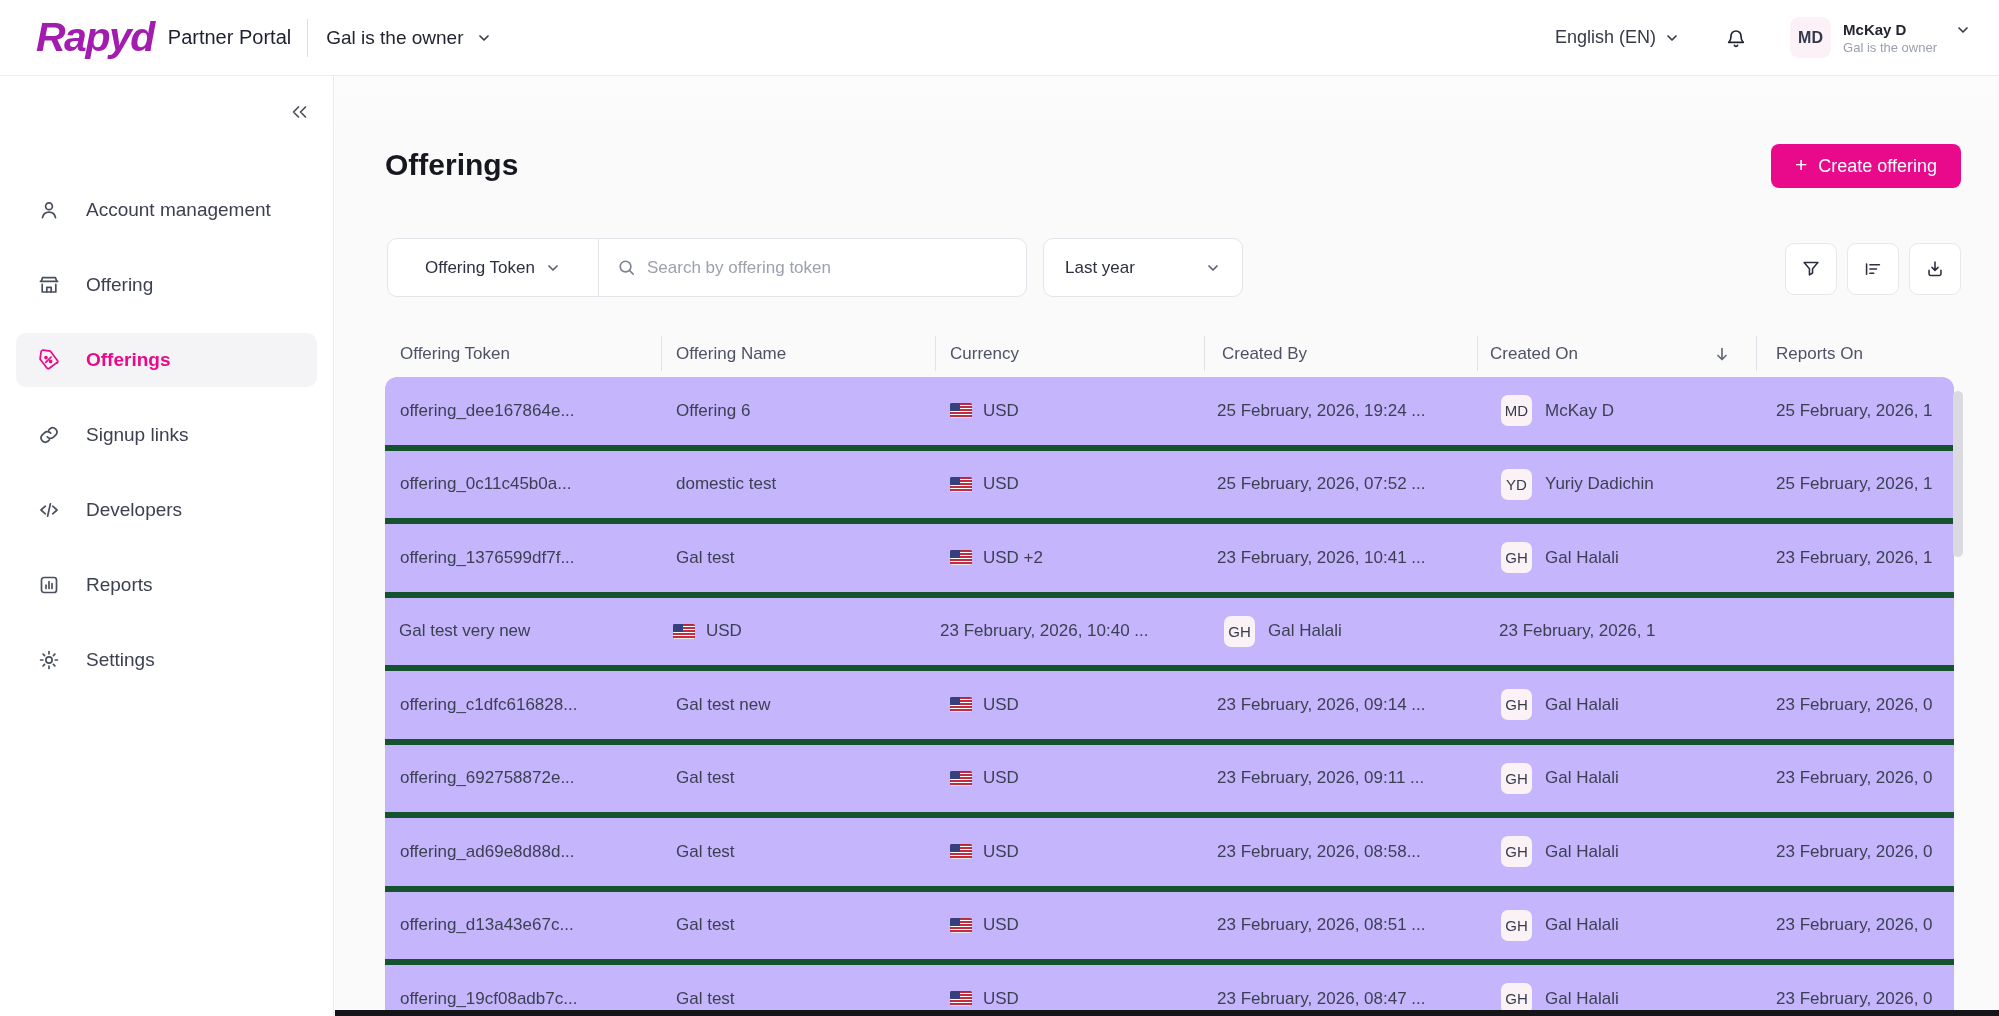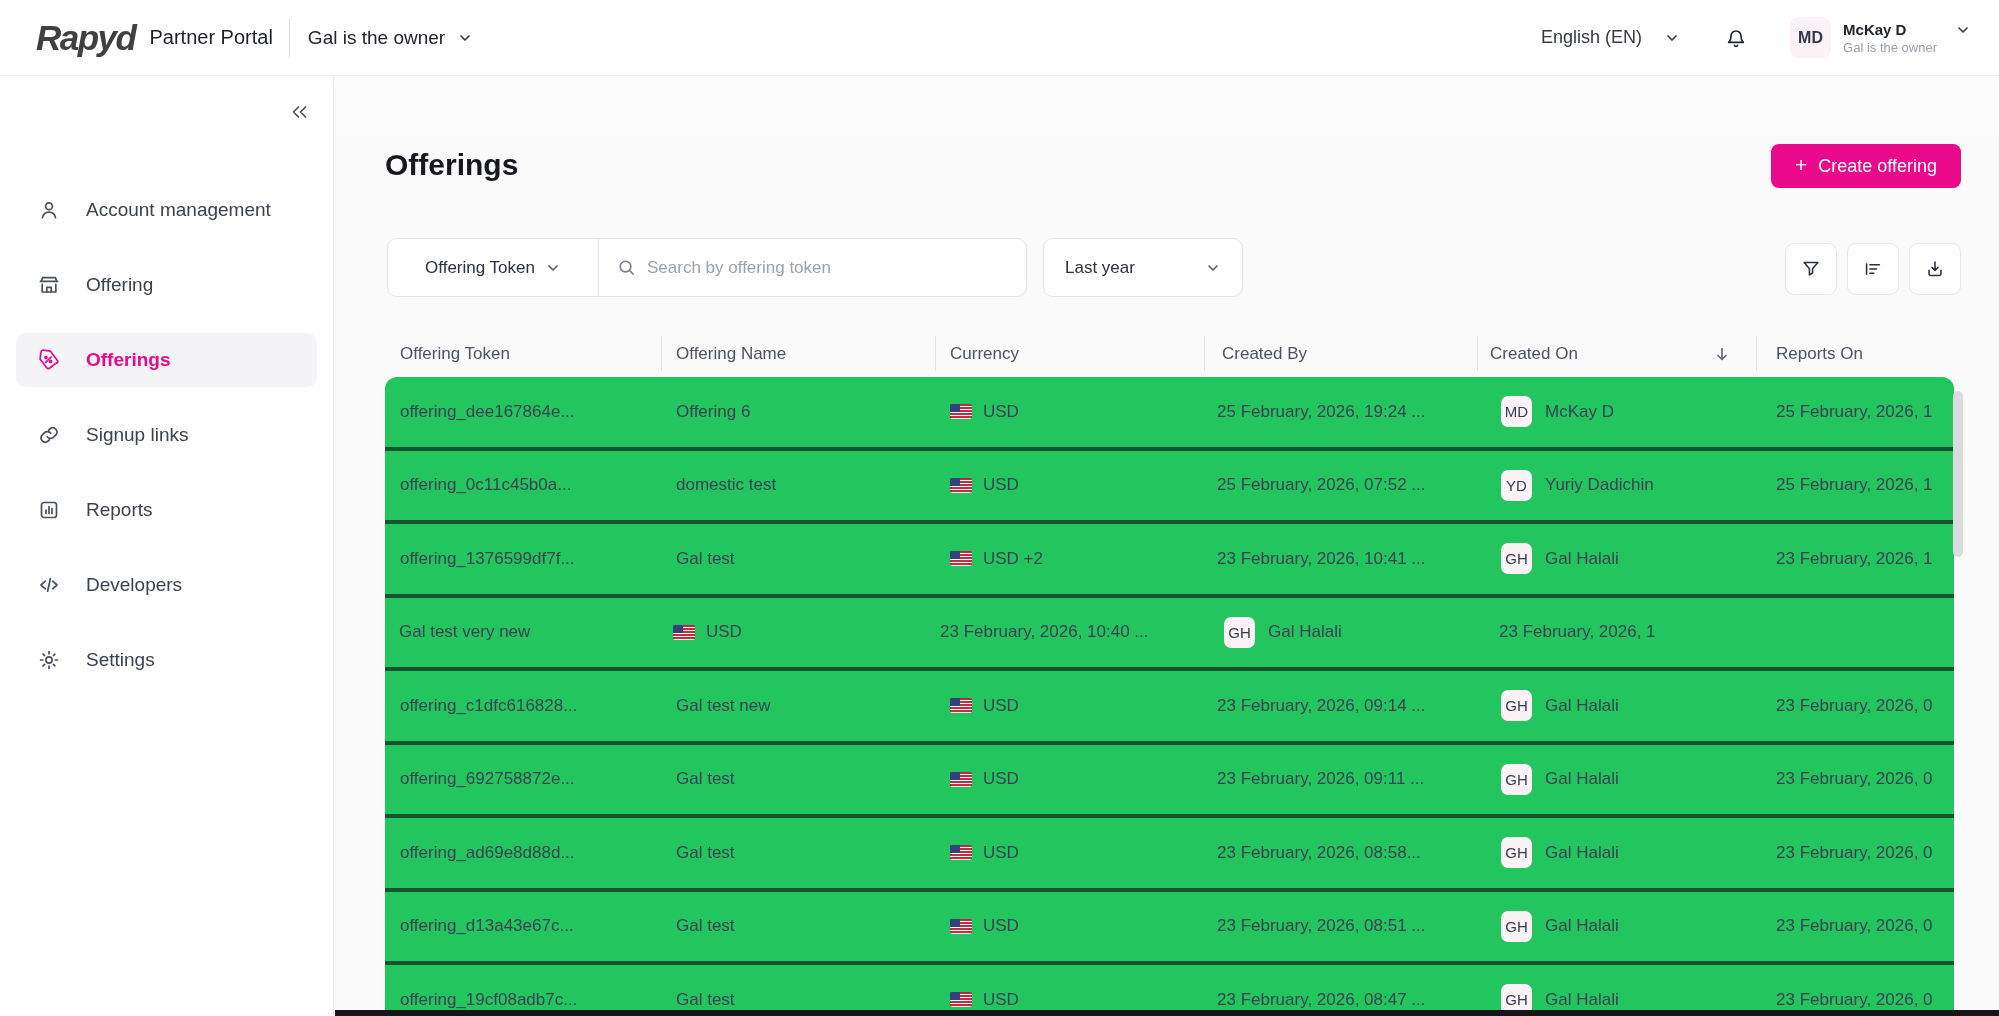--- a/index.html
+++ b/index.html
@@ -10,29 +10,29 @@
     -webkit-font-smoothing:antialiased;
   }
   svg { display:block; }
   .stroke { fill:none; stroke:currentColor; stroke-width:1.7; stroke-linecap:round; stroke-linejoin:round; }
 
   
   .topbar {
     position:absolute; top:0; left:0; right:0; height:76px; background:#fff;
     border-bottom:1px solid #ececf1; display:flex; align-items:center; z-index:10;
   }
-  .logo { margin-left:36px; font-size:35px; font-weight:800; font-style:italic;
-          letter-spacing:-1.5px; color:#404040; }
+  .logo { margin-left:36px; font-size:41px; font-weight:800; font-style:italic;
+          letter-spacing:-1.5px; color:#a21caf; }
   .product { margin-left:14px; font-size:20px; font-weight:500; color:#1e2030; }
   .topbar-divider { width:1px; height:38px; background:#dcdce2; margin:0 18px 0 16px; }
   .org-selector { display:flex; align-items:center; gap:12px; font-size:19px; font-weight:500;
                   color:#23252f; cursor:pointer; }
   .org-selector .chev { color:#3a3d49; }
   .topbar-right { margin-left:auto; display:flex; align-items:center; padding-right:28px; }
-  .lang { display:flex; align-items:center; gap:22px; font-size:18px; color:#363a46; cursor:pointer; }
+  .lang { display:flex; align-items:center; gap:8px; font-size:18px; color:#363a46; cursor:pointer; }
   .bell { margin-left:44px; color:#23252f; cursor:pointer; }
   .avatar { margin-left:42px; width:41px; height:41px; border-radius:9px; background:#fcf1f6;
             display:flex; align-items:center; justify-content:center;
             font-size:16px; font-weight:600; color:#33374a; }
   .userblock { margin-left:12px; display:flex; align-items:flex-start; gap:18px; cursor:pointer; }
   .user-name { font-size:15px; font-weight:600; color:#23252f; line-height:20px; }
   .user-role { font-size:13px; color:#9aa0ac; line-height:16px; }
   .userblock .chev { margin-top:2px; color:#3a3d49; }
   .chev { width:16px; height:16px; }
 
@@ -84,22 +84,22 @@
   
   .thead { position:absolute; left:50px; top:254px; width:1569px; height:47px;
            display:flex; align-items:center; font-size:17px; color:#4d5363; }
   .th { position:relative; display:flex; align-items:center; height:100%; padding-left:14px; }
   .th:not(:last-child)::after { content:""; position:absolute; right:0; top:6px; height:35px;
                                 width:1px; background:#e2e2e8; }
   .sort-arrow { margin-left:auto; margin-right:26px; width:18px; height:18px; color:#646b7c; cursor:pointer; }
 
   .tbody { position:absolute; left:50px; top:301px; width:1569px; bottom:0;
            background:#fff; border-radius:12px 12px 0 0; overflow:hidden; }
-  .row { display:flex; height:73.5px; align-items:flex-end; border-bottom:4px solid #14532d;
-         font-size:17px; color:#3c4152; cursor:pointer; background:#22c55e; }
+  .row { display:flex; height:73.5px; align-items:flex-end; border-bottom:6px solid #14532d;
+         font-size:17px; color:#3c4152; cursor:pointer; background:#c4b5fd; }
   .cell { display:flex; align-items:center; height:100%; padding-left:14px; overflow:hidden;
           white-space:nowrap; }
   .c1 { width:277px; padding-left:15px; } .c2 { width:274px; } .c3 { width:269px; }
   .c4 { width:279px; padding-left:12px; } .c5 { width:273px; padding-left:17px; }
   .c6 { flex:1; padding-left:19px; }
   .flag { width:22px; height:15px; border-radius:2px; position:relative; flex:none; margin-right:11px;
           background:repeating-linear-gradient(180deg,#c22d40 0 1.6px,#ffffff 1.6px 3.1px);
           box-shadow:inset 0 0 0 0.5px rgba(0,0,0,.18); overflow:hidden; }
   .flag::after { content:""; position:absolute; left:0; top:0; width:10px; height:8px; background:#35407e; }
   .badge { width:31px; height:31px; border-radius:7px; background:#fbf2f6; flex:none;
@@ -183,30 +183,30 @@
     </li>
     <li>
       <svg class="icon" viewBox="0 0 24 24">
         <path class="stroke" d="M10.2 13.8a4.3 4.3 0 0 0 6.4.4l2.5-2.5a4.3 4.3 0 0 0-6-6l-1.4 1.4"></path>
         <path class="stroke" d="M13.8 10.2a4.3 4.3 0 0 0-6.4-.4l-2.5 2.5a4.3 4.3 0 0 0 6 6l1.4-1.4"></path>
       </svg>
       <span>Signup links</span>
     </li>
     <li>
       <svg class="icon" viewBox="0 0 24 24">
+        <path class="stroke" d="M8.3 8.2L4 12l4.3 3.8M15.7 8.2L20 12l-4.3 3.8M13.4 5.8l-2.8 12.4"></path>
+      </svg>
+      <span>Developers</span>
+    </li>
+    <li>
+      <svg class="icon" viewBox="0 0 24 24">
         <rect class="stroke" x="4.5" y="4.5" width="15" height="15" rx="2.5"></rect>
         <path class="stroke" stroke-width="1.5" d="M9 15.5v-3.4M12 15.5V8.7M15 15.5v-4.9"></path>
       </svg>
       <span>Reports</span>
-    </li>
-    <li>
-      <svg class="icon" viewBox="0 0 24 24">
-        <path class="stroke" d="M8.3 8.2L4 12l4.3 3.8M15.7 8.2L20 12l-4.3 3.8M13.4 5.8l-2.8 12.4"></path>
-      </svg>
-      <span>Developers</span>
     </li>
     <li>
       <svg class="icon" viewBox="0 0 24 24">
         <circle class="stroke" cx="12" cy="12" r="3.1"></circle>
         <path class="stroke" stroke-width="1.5" d="M12 3.6v2.2M12 18.2v2.2M3.6 12h2.2M18.2 12h2.2M6.1 6.1l1.5 1.5M16.4 16.4l1.5 1.5M17.9 6.1l-1.5 1.5M7.6 16.4l-1.5 1.5"></path>
       </svg>
       <span>Settings</span>
     </li>
   </ul>
 </nav>

